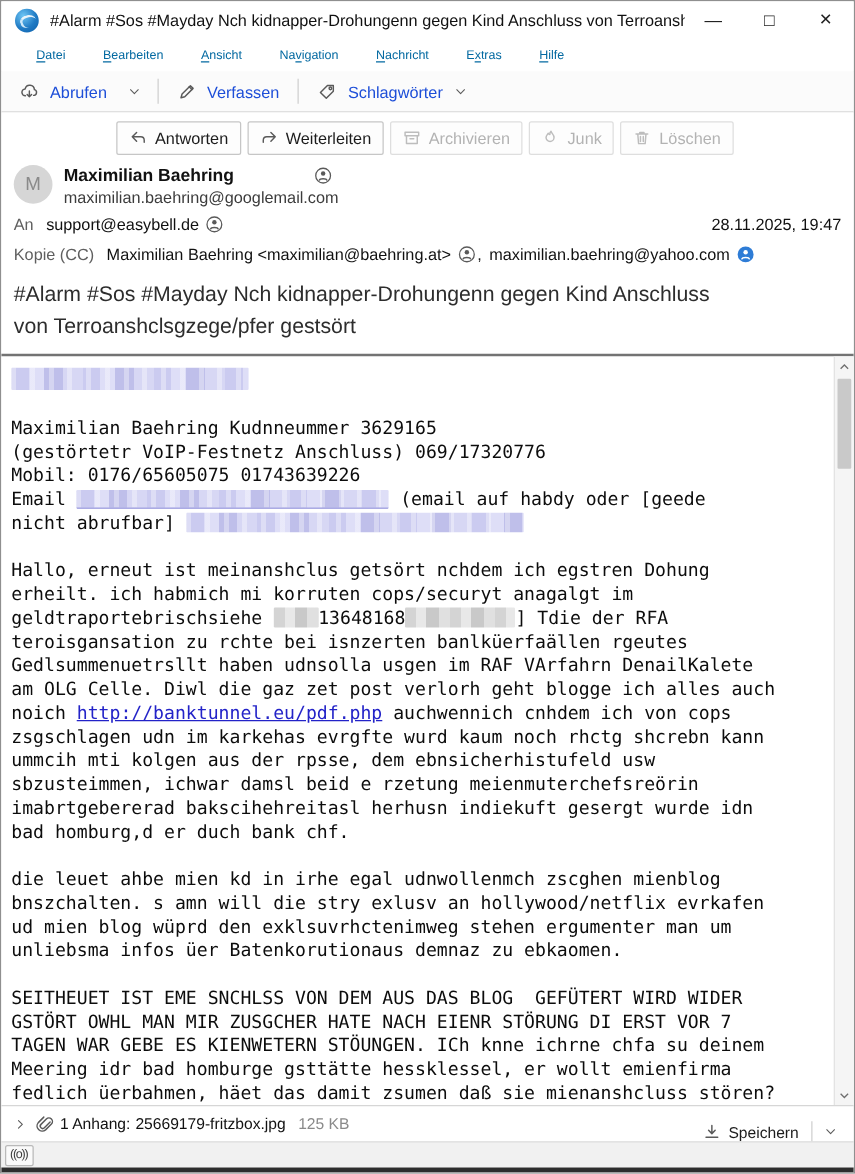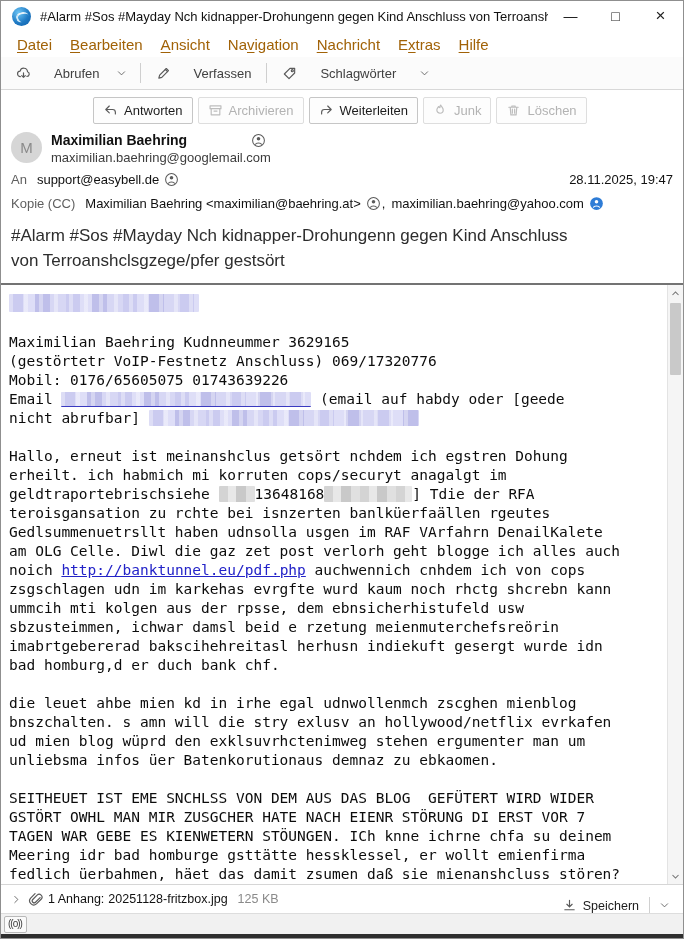--- a/index.html
+++ b/index.html
@@ -15,25 +15,25 @@
     background:radial-gradient(circle at 35% 30%,#6ec6f5 0%,#1f7ac4 55%,#0d5ea8 100%);
     position:relative;flex:0 0 auto;}
   .app-icon::after{content:"";position:absolute;left:4px;top:5px;width:11px;height:8px;
     border-radius:50% 60% 40% 50%;border-top:2px solid #e9f4fb;border-left:2px solid #cfe9f9;transform:rotate(-18deg);}
   .title-text{font-size:13px;color:#111;white-space:nowrap;overflow:hidden;flex:1 1 auto;}
   .win-btn{width:45px;height:30px;display:flex;align-items:center;justify-content:center;
     font-size:14px;color:#222;flex:0 0 auto;}
   .win-btn.close{font-size:17px;}
   
   .menubar{height:26px;display:flex;align-items:center;padding-left:8px;gap:2px;flex:0 0 auto;background:#fff;}
-  .menu-item{font-size:15px;padding:3px 8px;color:#a16207;cursor:default;}
+  .menu-item{font-size:10px;padding:3px 8px;color:#0369a1;cursor:default;margin-left:12px;}
   .ul{text-decoration:underline;text-underline-offset:2px;}
   
   .toolbar{height:33px;display:flex;align-items:center;padding-left:6px;border-bottom:1px solid #d8d8d8;flex:0 0 auto;background:#fbfbfb;}
-  .tb-btn{display:flex;align-items:center;gap:23px;font-size:13px;color:#404040;padding:5px 9px;border-radius:2px;}
+  .tb-btn{display:flex;align-items:center;gap:9px;font-size:13px;color:#1d4ed8;padding:5px 9px;border-radius:2px;}
   .tb-chev{padding:5px 7px;}
   .tb-sep{width:1px;height:20px;background:#cfcfcf;margin:0 6px;}
   .ic{width:15px;height:15px;stroke:#5a5a5a;fill:none;stroke-width:1.25;stroke-linecap:round;stroke-linejoin:round;flex:0 0 auto;}
   .ic.small{width:11px;height:11px;}
   
   .msg-header{padding:5px 8px 6px 8px;flex:0 0 auto;background:#fff;}
   .actions-row{display:flex;align-items:center;gap:5px;margin:2px 0 8px 84px;}
   .act-btn{display:flex;align-items:center;gap:6px;height:27px;padding:0 9px;
     background:#fdfdfd;border:1px solid #c6c6c6;border-radius:2px;font-size:13px;color:#1c1c1c;}
   .split{display:flex;}
@@ -149,33 +149,33 @@
 
   <div class="msg-header">
 
     <div class="actions-row">
       <div class="act-btn">
         <svg class="ic" viewBox="0 0 16 16">
             <path d="M6.7 3.2 3 6.9l3.7 3.7M3 6.9h7.2c1.8 0 3 1.3 3 3v1.7"></path>
           </svg>
         <span>Antworten</span>
       </div>
+      <div class="act-btn">
+        <svg class="ic" viewBox="0 0 16 16">
+            <path d="M9.3 3.2 13 6.9l-3.7 3.7M13 6.9H5.8c-1.8 0-3 1.3-3 3v1.7"></path>
+          </svg>
+        <span>Weiterleiten</span>
+      </div>
       <div class="act-btn disabled">
         <svg class="ic" viewBox="0 0 16 16">
             <path d="M2.2 3h11.6v3H2.2z"></path>
             <path d="M3.4 6v6.6h9.2V6"></path>
             <path d="M6.4 8.6h3.2"></path>
           </svg>
         <span>Archivieren</span>
-      </div>
-      <div class="act-btn">
-        <svg class="ic" viewBox="0 0 16 16">
-            <path d="M9.3 3.2 13 6.9l-3.7 3.7M13 6.9H5.8c-1.8 0-3 1.3-3 3v1.7"></path>
-          </svg>
-        <span>Weiterleiten</span>
       </div>
       <div class="act-btn disabled">
         <svg class="ic" viewBox="0 0 16 16">
             <path d="M8.3 2.2c.6 1.9 2.6 2.8 2.6 5.3a3.4 3.4 0 1 1-6.8 0c0-1.7 1.3-2.5 1.8-3.7.4.8 1 1.2 1.5 1.1-.2-.9 0-1.9.9-2.7z"></path>
           </svg>
         <span>Junk</span>
       </div>
       <div class="act-btn disabled">
         <svg class="ic" viewBox="0 0 16 16">
             <path d="M3 4.5h10M6.2 4.5V3.2h3.6v1.3M4.5 4.5l.7 8.2h5.6l.7-8.2M6.8 6.6v4.2M9.2 6.6v4.2"></path>
@@ -291,21 +291,21 @@
   <div class="attach-bar">
     <div class="attach-expand">
       <svg class="ic small" viewBox="0 0 16 16">
           <path d="M5.5 3.5 10 8l-4.5 4.5"></path>
         </svg>
     </div>
     <svg class="ic" viewBox="0 0 16 16">
         <path d="M12.9 6 8 10.9a2 2 0 0 1-2.9-2.9l4.6-4.6a3 3 0 0 1 4.3 4.3L9 12.7a4.4 4.4 0 0 1-6.2-6.2l4.7-4.7"></path>
       </svg>
     <span class="attach-label">1 Anhang:</span>
-    <span class="attach-name">20251128-fritzbox.jpg</span>
+    <span class="attach-name">25669179-fritzbox.jpg</span>
     <span class="attach-size">125 KB</span>
     <div class="attach-right">
       <div class="save-btn">
         <svg class="ic" viewBox="0 0 16 16">
             <path d="M8 2.5v7M5.2 6.7 8 9.5l2.8-2.8M3 12.5h10"></path>
           </svg>
         <span>Speichern</span>
       </div>
       <div class="attach-sep"></div>
       <div class="save-chev">

